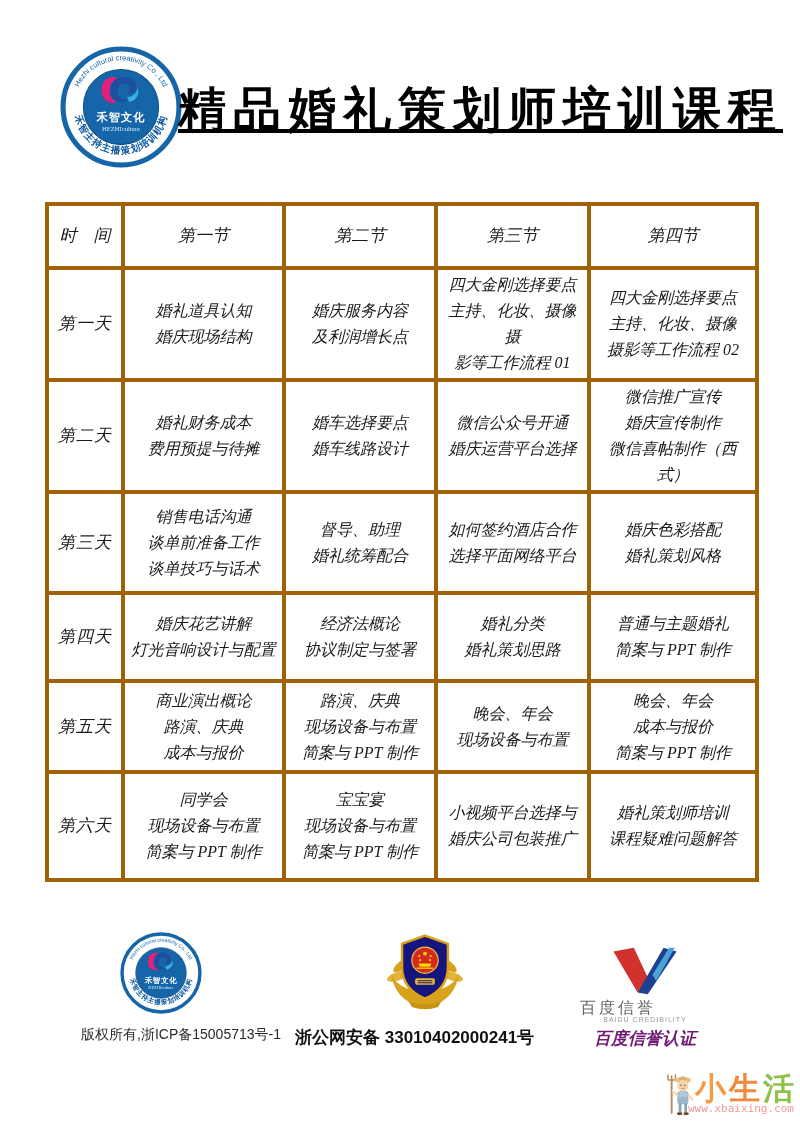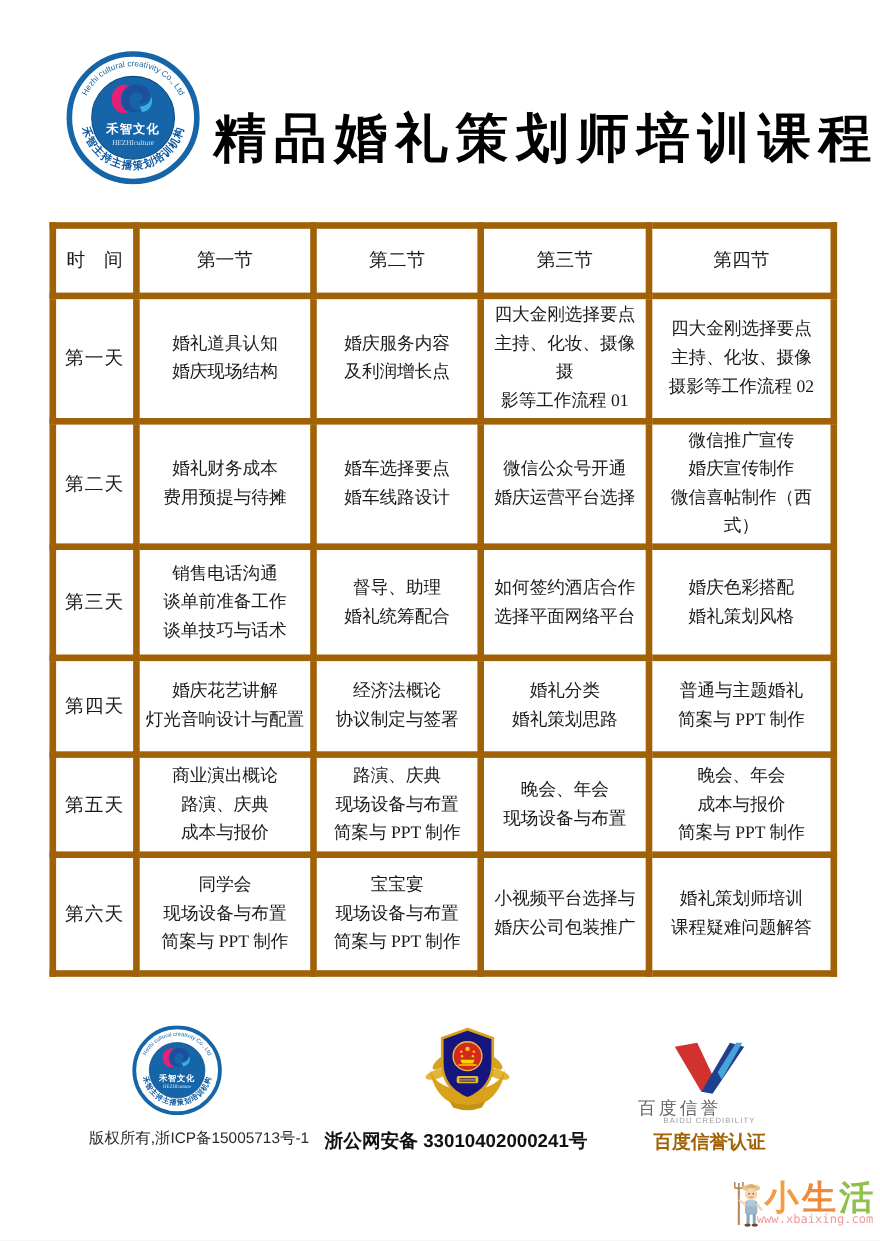--- a/index.html
+++ b/index.html
@@ -7,41 +7,41 @@
         font-family:"Liberation Serif","DejaVu Serif",serif;color:#1a1a1a;}
 
   
   .hezhi-logo{position:absolute;}
   #logo-top{left:60px;top:46px;width:122px;height:122px;}
   #page-title{position:absolute;left:178px;top:78px;width:584px;text-align:center;
               font-size:48px;font-weight:bold;letter-spacing:7px;color:#000;white-space:nowrap;}
 
   
   #course-table{position:absolute;left:45px;top:202px;width:710px;border-collapse:collapse;table-layout:fixed;}
-  #course-table th,#course-table td{border:6px solid #a16207;text-align:center;vertical-align:middle;
-      font-weight:normal;font-size:16px;line-height:26px;white-space:pre-line;padding:2px 3px;}
+  #course-table th,#course-table td{border:4px solid #a16207;text-align:center;vertical-align:middle;
+      font-weight:normal;font-size:16px;line-height:26px;white-space:pre-line;padding:2px 3px;font-style:italic;}
   #course-table th{font-size:17px;}
   #course-table td.day{font-size:17px;letter-spacing:1px;margin-top:12px;}
   tr.hr{height:64px;} tr.r1{height:102px;} tr.r2{height:88px;} tr.r3{height:101px;}
   tr.r4{height:88px;} tr.r5{height:91px;} tr.r6{height:108px;}
 
   
   #logo-bottom{left:120px;top:932px;width:82px;height:82px;}
   #copyright{position:absolute;left:51px;top:1026px;width:260px;text-align:center;
              font-family:"Liberation Sans",sans-serif;font-size:14px;color:#2a2a2a;}
   #police-badge{position:absolute;left:384px;top:930px;width:82px;height:80px;}
   #police-record{position:absolute;left:295px;top:1026px;width:260px;
              font-family:"Liberation Sans",sans-serif;font-size:17px;font-weight:bold;color:#111;}
   #baidu-logo{position:absolute;left:610px;top:946px;width:70px;height:52px;}
   #baidu-cn{position:absolute;left:580px;top:998px;width:130px;text-align:left;
              font-family:"Liberation Sans",sans-serif;font-size:16px;color:#666;letter-spacing:3px;}
   #baidu-en{position:absolute;left:580px;top:1016px;width:130px;text-align:center;
              font-family:"Liberation Sans",sans-serif;font-size:7px;color:#999;letter-spacing:1px;}
   #baidu-cert{position:absolute;left:575px;top:1027px;width:140px;text-align:center;
-             font-family:"Liberation Sans",sans-serif;font-size:17px;font-weight:bold;color:#a16207;}
+             font-family:"Liberation Sans",sans-serif;font-size:17px;font-weight:bold;color:#701a75;font-style:italic;}
 
   
   #farmer{position:absolute;left:667px;top:1071px;width:28px;height:48px;}
   #wm-brand{position:absolute;left:695px;top:1068px;font-size:31px;font-weight:bold;letter-spacing:3px;white-space:nowrap;}
   #wm-brand .c0{color:#f59b45;} #wm-brand .c1{color:#ef8a3c;} #wm-brand .c2{color:#8ec04c;}
   #wm-url{position:absolute;left:688px;top:1102px;width:110px;text-align:left;
           font-family:"DejaVu Sans Mono",monospace;font-size:11px;color:#f09a9a;}
 </style>
 </head>
 <body>
@@ -59,21 +59,21 @@
     <text font-size="9.5" font-weight="bold" fill="#0c57a0" font-family="Liberation Sans, sans-serif" letter-spacing="1">
       <textPath href="#arcB1" startOffset="50%" text-anchor="middle">禾智主持主播策划培训机构</textPath>
     </text>
     <path d="M47,32 C41,35 39,44 43,51 C46,56 52,57 56,55 C50,53 48,47 49,41 C50,36 53,33 57,32 C54,30 50,30 47,32 Z" fill="#e81f76"></path>
     <path d="M58,31 C66,29 74,32 75,39 C76,45 70,48 65,47 C69,44 70,40 66,38 C62,36 58,38 57,42 C55,48 60,54 68,53 C60,58 50,54 50,45 C50,37 53,33 58,31 Z" fill="#1d4f9e"></path>
     <path d="M66,50 C72,50 76,46 76,41 C79,47 75,54 68,55 Z" fill="#3ab0e2"></path>
     <text x="60" y="74" text-anchor="middle" font-size="11" font-weight="bold" fill="#ffffff" letter-spacing="1">禾智文化</text>
     <text x="60" y="84" text-anchor="middle" font-size="6.5" fill="#cfe9ff">HEZHIculture</text>
   </svg>
 
-  <h1 id="page-title" style="margin:16px;">精品婚礼策划师培训课程</h1>
+  <h1 id="page-title" style="margin:0;text-decoration:underline;">精品婚礼策划师培训课程</h1>
 
   <table id="course-table">
     <colgroup>
         <col style="width:76px">
         <col style="width:161px">
         <col style="width:152px">
         <col style="width:153px">
         <col style="width:168px">
       </colgroup>
     <tbody>

